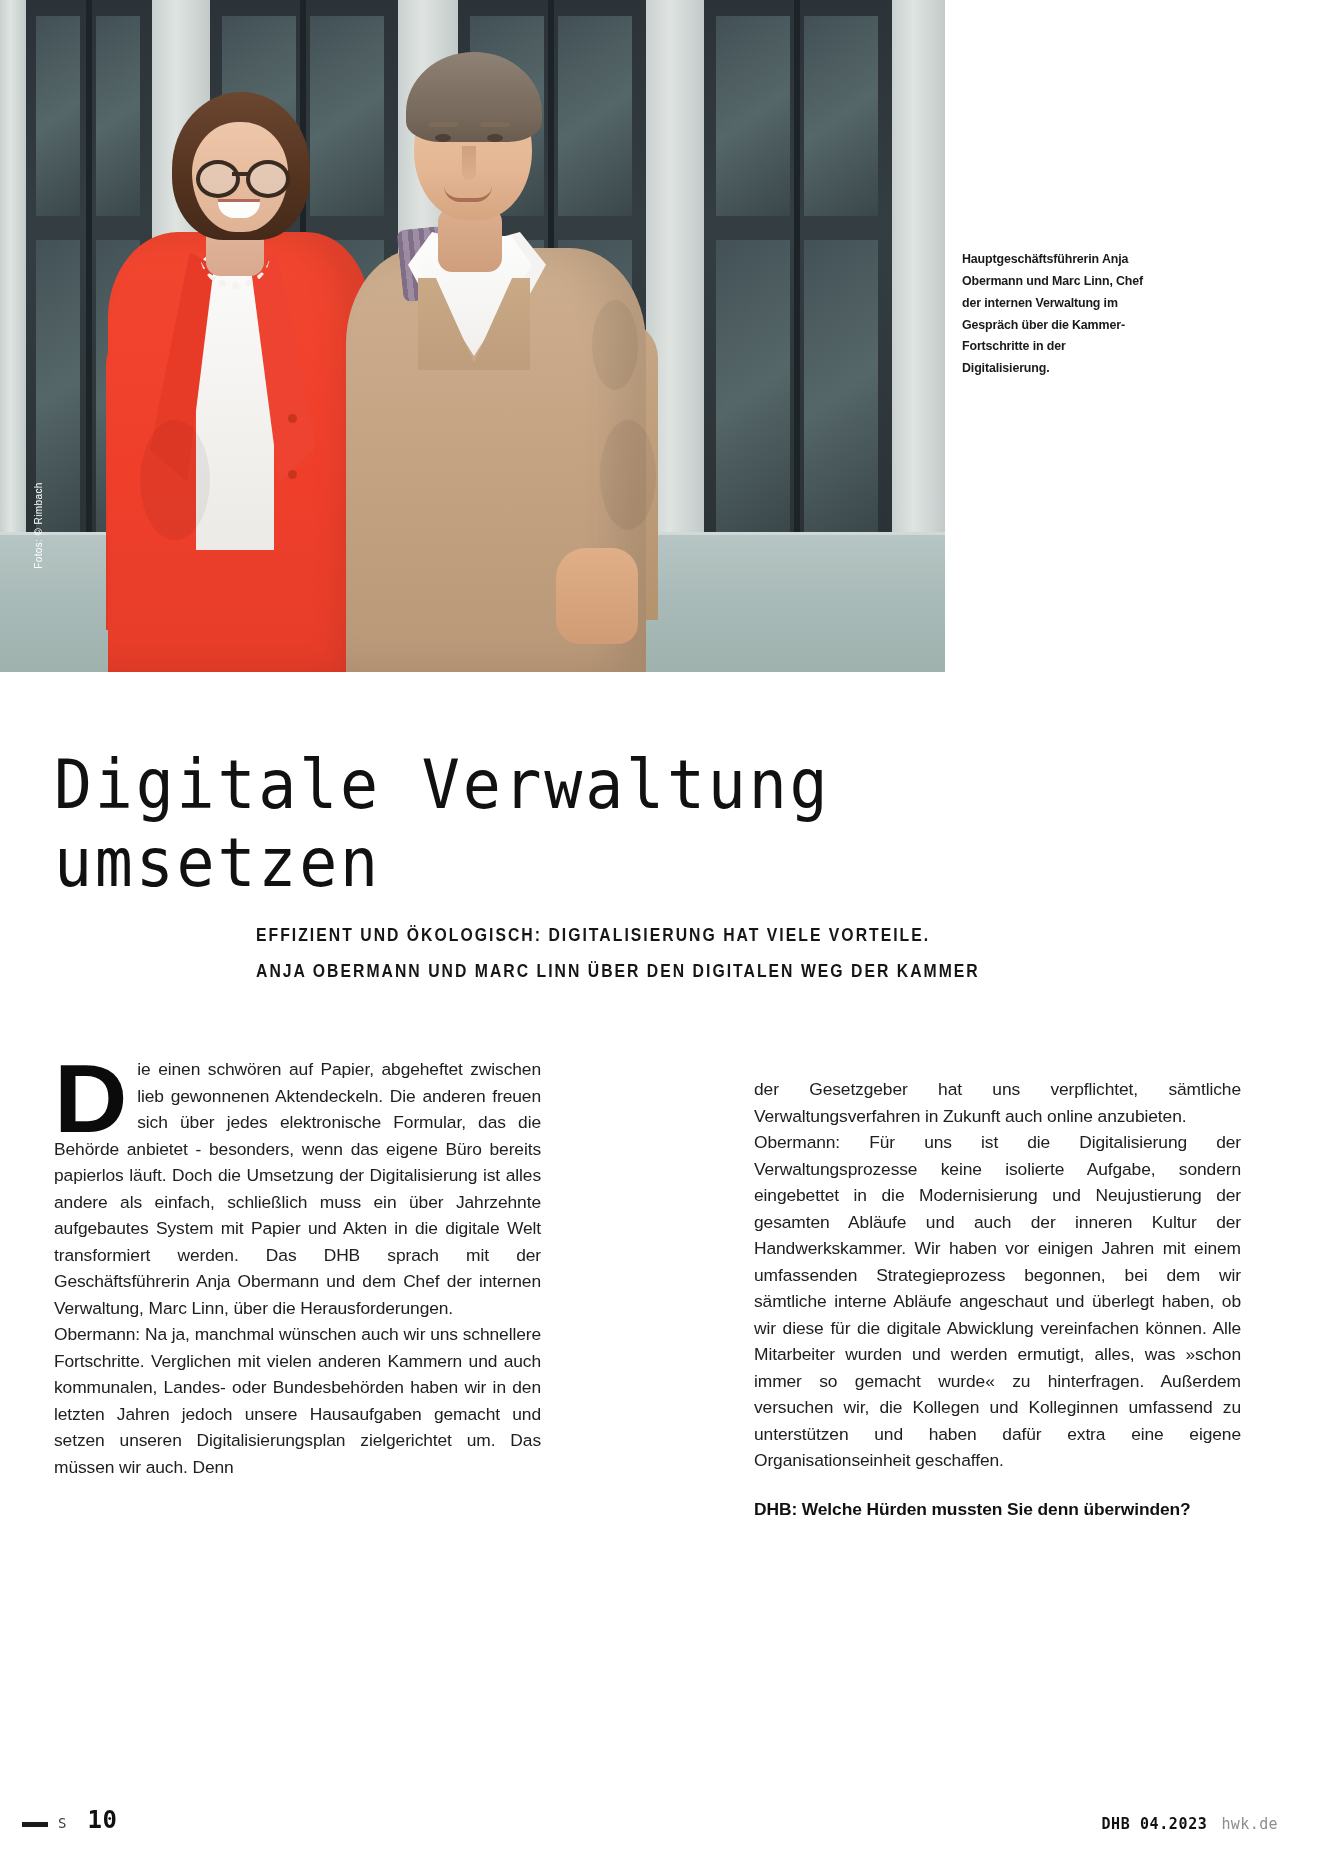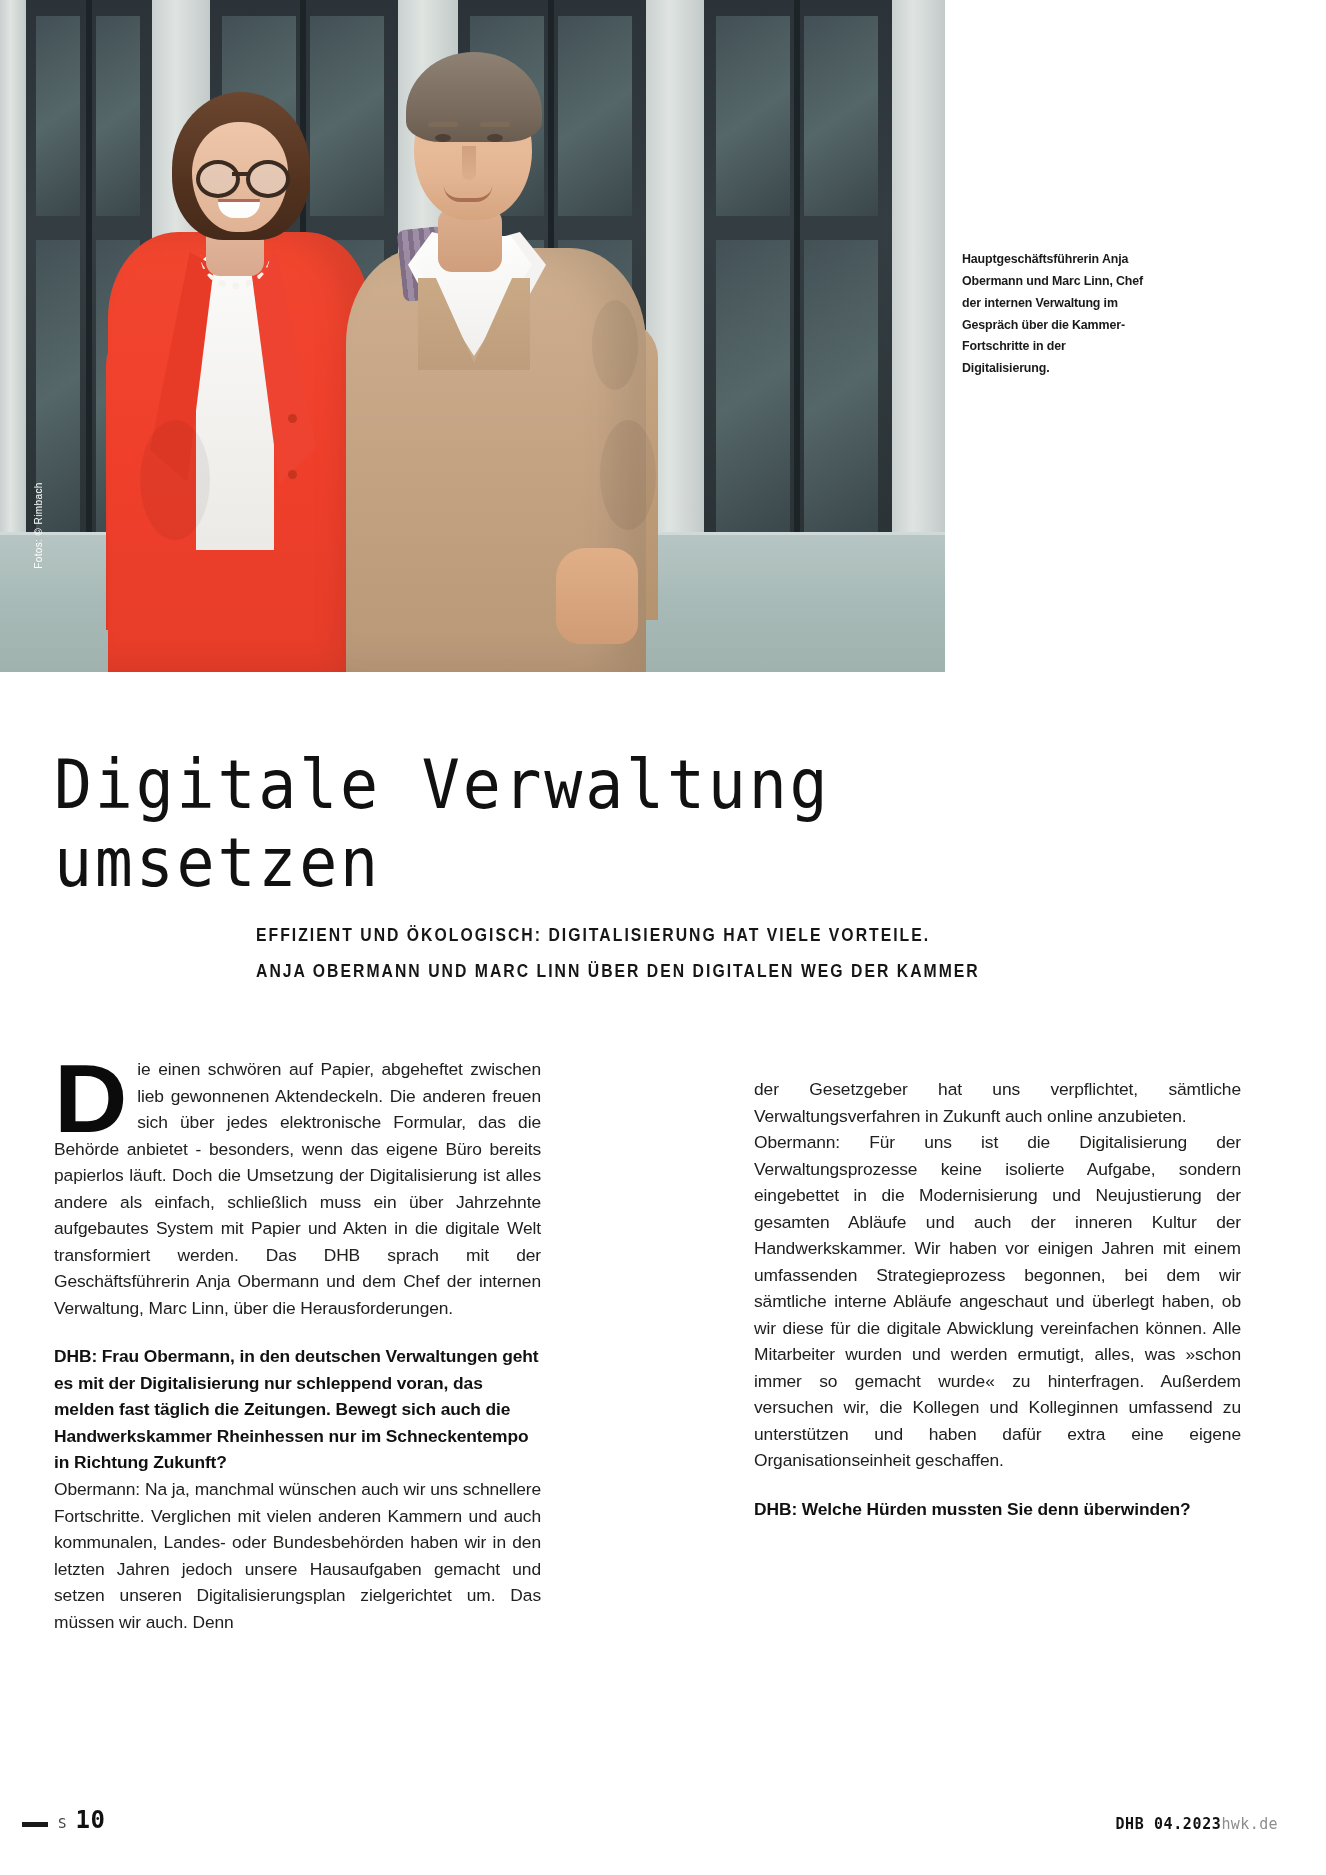--- a/index.html
+++ b/index.html
@@ -357,40 +357,41 @@
   #page-number .pn-prefix {
     font-size: 14px;
     font-weight: 400;
     color: #3a3a3a;
     letter-spacing: 1px;
   }
   #page-number .pn-value {
     font-size: 24px;
     font-weight: 700;
     letter-spacing: .5px;
-    margin-left: 8px;
+    margin-left: 20px;
   }
   #footer-right {
     position: absolute;
     right: 48px;
     top: 1814px;
     white-space: nowrap;
     font-family: "DejaVu Sans Mono", "Liberation Mono", monospace;
   }
   #footer-right .issue {
     font-size: 15px;
     font-weight: 700;
     letter-spacing: .6px;
     color: #111111;
   }
   #footer-right .site {
     font-size: 15px;
     font-weight: 400;
     letter-spacing: .4px;
     color: #8d8d8d;
+    margin-left: 14px;
   }
 </style>
 </head>
 <body>
 
 <div id="hero">
   <div class="facade"></div>
 
   <div class="pillar" style="left:0px;  width:26px;"></div>
   <div class="pillar" style="left:152px; width:58px;"></div>
@@ -476,21 +477,20 @@
   <span class="hl-line">umsetzen</span>
 </h1>
 
 <div id="subtitle">
   <span class="sub-line">EFFIZIENT UND ÖKOLOGISCH: DIGITALISIERUNG HAT VIELE VORTEILE.</span>
   <span class="sub-line">ANJA OBERMANN UND MARC LINN ÜBER DEN DIGITALEN WEG DER KAMMER</span>
 </div>
 
 <div class="column" id="col-left">
   <p id="dropcap-para"><span class="dropcap">D</span><span>ie einen schwören auf Papier, abgeheftet zwischen lieb gewonnenen Aktendeckeln. Die anderen freuen sich über jedes elektronische Formular, das die Behörde anbietet - besonders, wenn das eigene Büro bereits papierlos läuft. Doch die Umsetzung der Digitalisierung ist alles andere als einfach, schließlich muss ein über Jahrzehnte aufgebautes System mit Papier und Akten in die digitale Welt transformiert werden. Das DHB sprach mit der Geschäftsführerin Anja Obermann und dem Chef der internen Verwaltung, Marc Linn, über die Herausforderungen.</span></p>
-  <p class="q gap">DHB: Frau Obermann, in den deutschen Verwaltungen geht es mit der Digitalisierung nur schleppend voran, das melden fast täglich die Zeitungen. Bewegt sich auch die Handwerkskammer Rheinhessen nur im Schneckentempo in Richtung Zukunft?</p>
   <p>Obermann: Na ja, manchmal wünschen auch wir uns schnellere Fortschritte. Verglichen mit vielen anderen Kammern und auch kommunalen, Landes- oder Bundesbehörden haben wir in den letzten Jahren jedoch unsere Hausaufgaben gemacht und setzen unseren Digitalisierungsplan zielgerichtet um. Das müssen wir auch. Denn</p>
 </div>
 
 <div class="column" id="col-right">
   <p>der Gesetzgeber hat uns verpflichtet, sämtliche Verwaltungsverfahren in Zukunft auch online anzubieten.</p>
   <p>Obermann: Für uns ist die Digitalisierung der Verwaltungsprozesse keine isolierte Aufgabe, sondern eingebettet in die Modernisierung und Neujustierung der gesamten Abläufe und auch der inneren Kultur der Handwerkskammer. Wir haben vor einigen Jahren mit einem umfassenden Strategieprozess begonnen, bei dem wir sämtliche interne Abläufe angeschaut und überlegt haben, ob wir diese für die digitale Abwicklung vereinfachen können. Alle Mitarbeiter wurden und werden ermutigt, alles, was »schon immer so gemacht wurde« zu hinterfragen. Außerdem versuchen wir, die Kollegen und Kolleginnen umfassend zu unterstützen und haben dafür extra eine eigene Organisationseinheit geschaffen.</p>
   <p class="q gap">DHB: Welche Hürden mussten Sie denn überwinden?</p>
 </div>
 
 <div id="footer-rule"></div>

